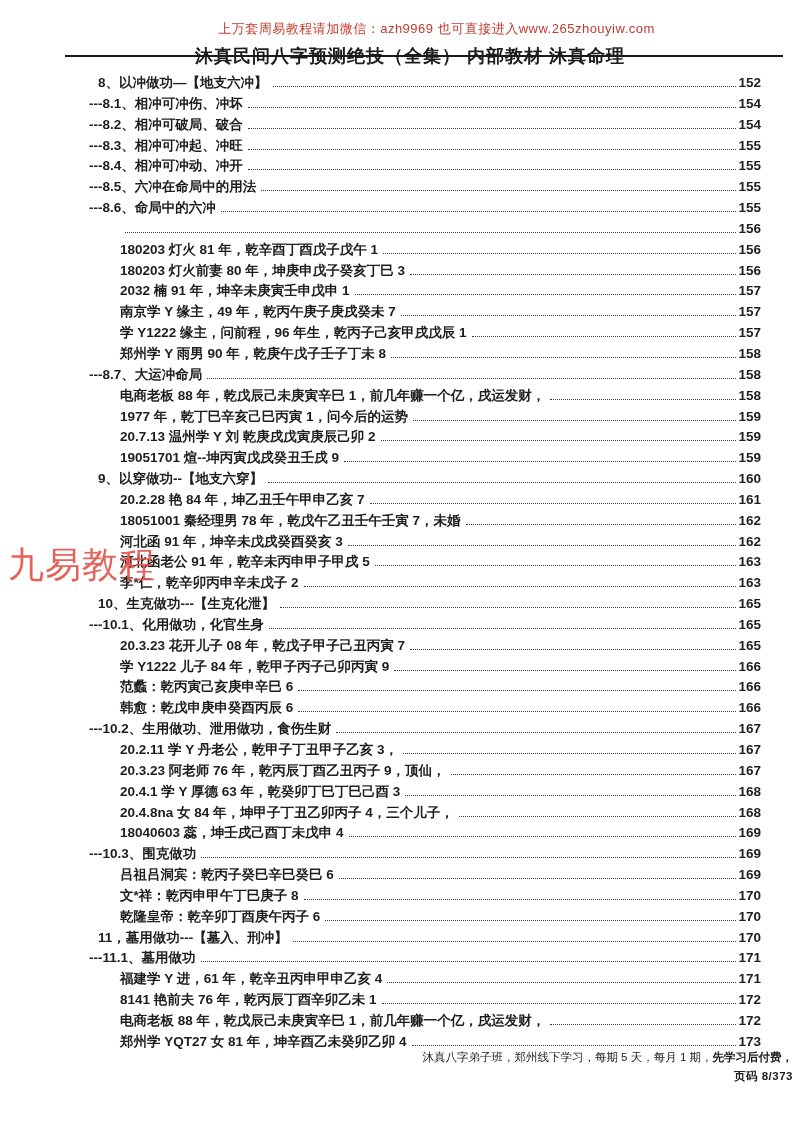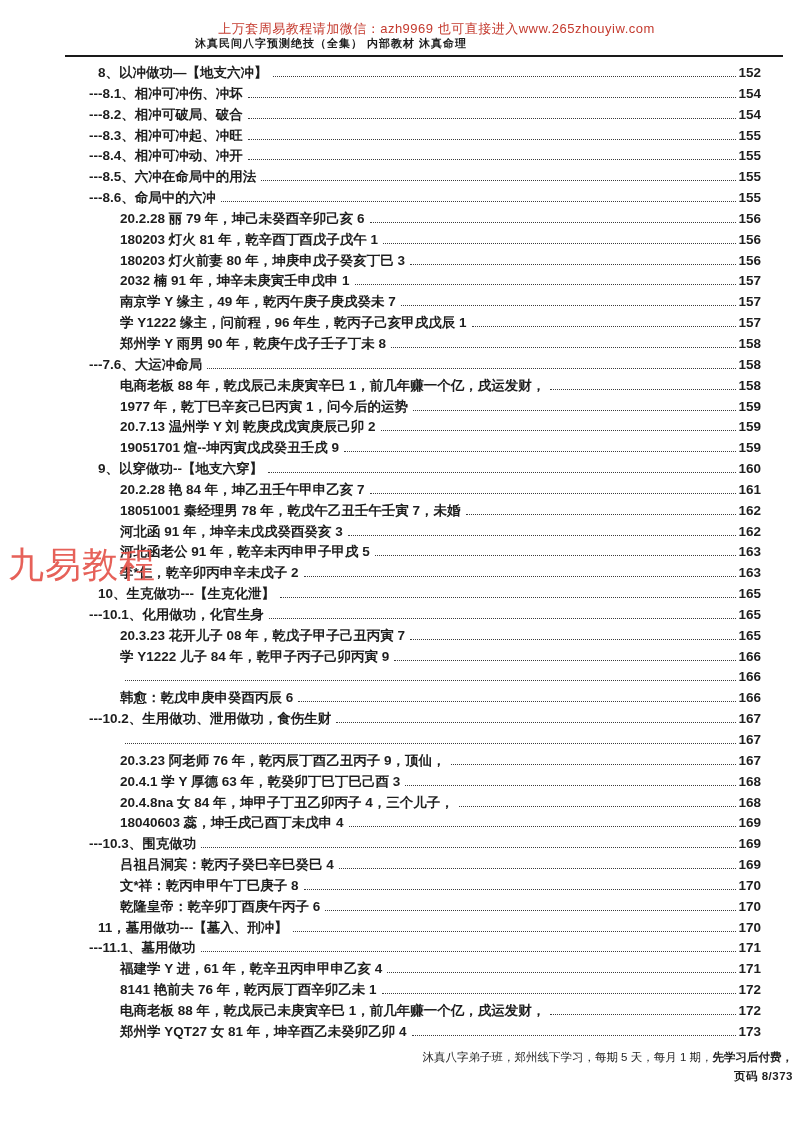--- a/index.html
+++ b/index.html
@@ -11,29 +11,29 @@
   body{
     width:793px;height:1121px;background:#ffffff;position:relative;
     font-family:"Liberation Sans","DejaVu Sans",sans-serif;color:var(--ink);
     overflow:hidden;
   }
   .notice{
     position:absolute;top:20px;left:0;width:100%;text-align:center;
     font-size:13px;letter-spacing:.5px;color:var(--notice-red);margin-left:40px;
   }
   .doc-title{
-    position:absolute;top:36px;left:195px;font-size:11px;font-weight:bold;
+    position:absolute;top:44px;left:195px;font-size:18px;font-weight:bold;
     letter-spacing:1px;white-space:nowrap;text-align:right;
   }
   .header-rule{
     position:absolute;top:55px;left:65px;width:718px;height:0;
     border-top:2.5px solid #1a1a1a;
   }
   .toc{
-    position:absolute;top:63px;left:85px;width:676px;
+    position:absolute;top:73px;left:85px;width:676px;
   }
   .toc-row{
     display:flex;align-items:baseline;height:20.85px;
     font-size:13.5px;font-weight:bold;white-space:nowrap;line-height:20.85px;
   }
   .toc-row.chapter{padding-left:13px;}
   .toc-row.section{padding-left:4px;}
   .toc-row.case{padding-left:35px;}
   .toc-text{flex:0 0 auto;}
   .leader{
@@ -92,21 +92,20 @@
     <span class="toc-text">---8.5、六冲在命局中的用法</span>
     <span class="leader"></span>
     <span class="pagenum">155</span>
   </div>
     <div class="toc-row section">
     <span class="toc-text">---8.6、命局中的六冲</span>
     <span class="leader"></span>
     <span class="pagenum">155</span>
   </div>
     <div class="toc-row case">
-    <span class="toc-text">20.2.28 丽 79 年，坤己未癸酉辛卯己亥 6</span>
     <span class="leader"></span>
     <span class="pagenum">156</span>
   </div>
     <div class="toc-row case">
     <span class="toc-text">180203 灯火 81 年，乾辛酉丁酉戊子戊午 1</span>
     <span class="leader"></span>
     <span class="pagenum">156</span>
   </div>
     <div class="toc-row case">
     <span class="toc-text">180203 灯火前妻 80 年，坤庚申戊子癸亥丁巳 3</span>
@@ -127,21 +126,21 @@
     <span class="toc-text">学 Y1222 缘主，问前程，96 年生，乾丙子己亥甲戌戊辰 1</span>
     <span class="leader"></span>
     <span class="pagenum">157</span>
   </div>
     <div class="toc-row case">
     <span class="toc-text">郑州学 Y 雨男 90 年，乾庚午戊子壬子丁未 8</span>
     <span class="leader"></span>
     <span class="pagenum">158</span>
   </div>
     <div class="toc-row section">
-    <span class="toc-text">---7.6、大运冲命局</span>
+    <span class="toc-text">---8.7、大运冲命局</span>
     <span class="leader"></span>
     <span class="pagenum">158</span>
   </div>
     <div class="toc-row case">
     <span class="toc-text">电商老板 88 年，乾戊辰己未庚寅辛巳 1，前几年赚一个亿，戌运发财， </span>
     <span class="leader"></span>
     <span class="pagenum">158</span>
   </div>
     <div class="toc-row case">
     <span class="toc-text">1977 年，乾丁巳辛亥己巳丙寅 1，问今后的运势 </span>
@@ -202,34 +201,36 @@
     <span class="toc-text">20.3.23 花开儿子 08 年，乾戊子甲子己丑丙寅 7</span>
     <span class="leader"></span>
     <span class="pagenum">165</span>
   </div>
     <div class="toc-row case">
     <span class="toc-text">学 Y1222 儿子 84 年，乾甲子丙子己卯丙寅 9</span>
     <span class="leader"></span>
     <span class="pagenum">166</span>
   </div>
     <div class="toc-row case">
+    <span class="toc-text">范蠡：乾丙寅己亥庚申辛巳 6</span>
     <span class="leader"></span>
     <span class="pagenum">166</span>
   </div>
     <div class="toc-row case">
     <span class="toc-text">韩愈：乾戊申庚申癸酉丙辰 6</span>
     <span class="leader"></span>
     <span class="pagenum">166</span>
   </div>
     <div class="toc-row section">
     <span class="toc-text">---10.2、生用做功、泄用做功，食伤生财</span>
     <span class="leader"></span>
     <span class="pagenum">167</span>
   </div>
     <div class="toc-row case">
+    <span class="toc-text">20.2.11 学 Y 丹老公，乾甲子丁丑甲子乙亥 3， </span>
     <span class="leader"></span>
     <span class="pagenum">167</span>
   </div>
     <div class="toc-row case">
     <span class="toc-text">20.3.23 阿老师 76 年，乾丙辰丁酉乙丑丙子 9，顶仙， </span>
     <span class="leader"></span>
     <span class="pagenum">167</span>
   </div>
     <div class="toc-row case">
     <span class="toc-text">20.4.1 学 Y 厚德 63 年，乾癸卯丁巳丁巳己酉 3</span>
@@ -245,21 +246,21 @@
     <span class="toc-text">18040603 蕊，坤壬戌己酉丁未戊申 4</span>
     <span class="leader"></span>
     <span class="pagenum">169</span>
   </div>
     <div class="toc-row section">
     <span class="toc-text">---10.3、围克做功</span>
     <span class="leader"></span>
     <span class="pagenum">169</span>
   </div>
     <div class="toc-row case">
-    <span class="toc-text">吕祖吕洞宾：乾丙子癸巳辛巳癸巳 4</span>
+    <span class="toc-text">吕祖吕洞宾：乾丙子癸巳辛巳癸巳 6</span>
     <span class="leader"></span>
     <span class="pagenum">169</span>
   </div>
     <div class="toc-row case">
     <span class="toc-text">文*祥：乾丙申甲午丁巳庚子 8</span>
     <span class="leader"></span>
     <span class="pagenum">170</span>
   </div>
     <div class="toc-row case">
     <span class="toc-text">乾隆皇帝：乾辛卯丁酉庚午丙子 6</span>

